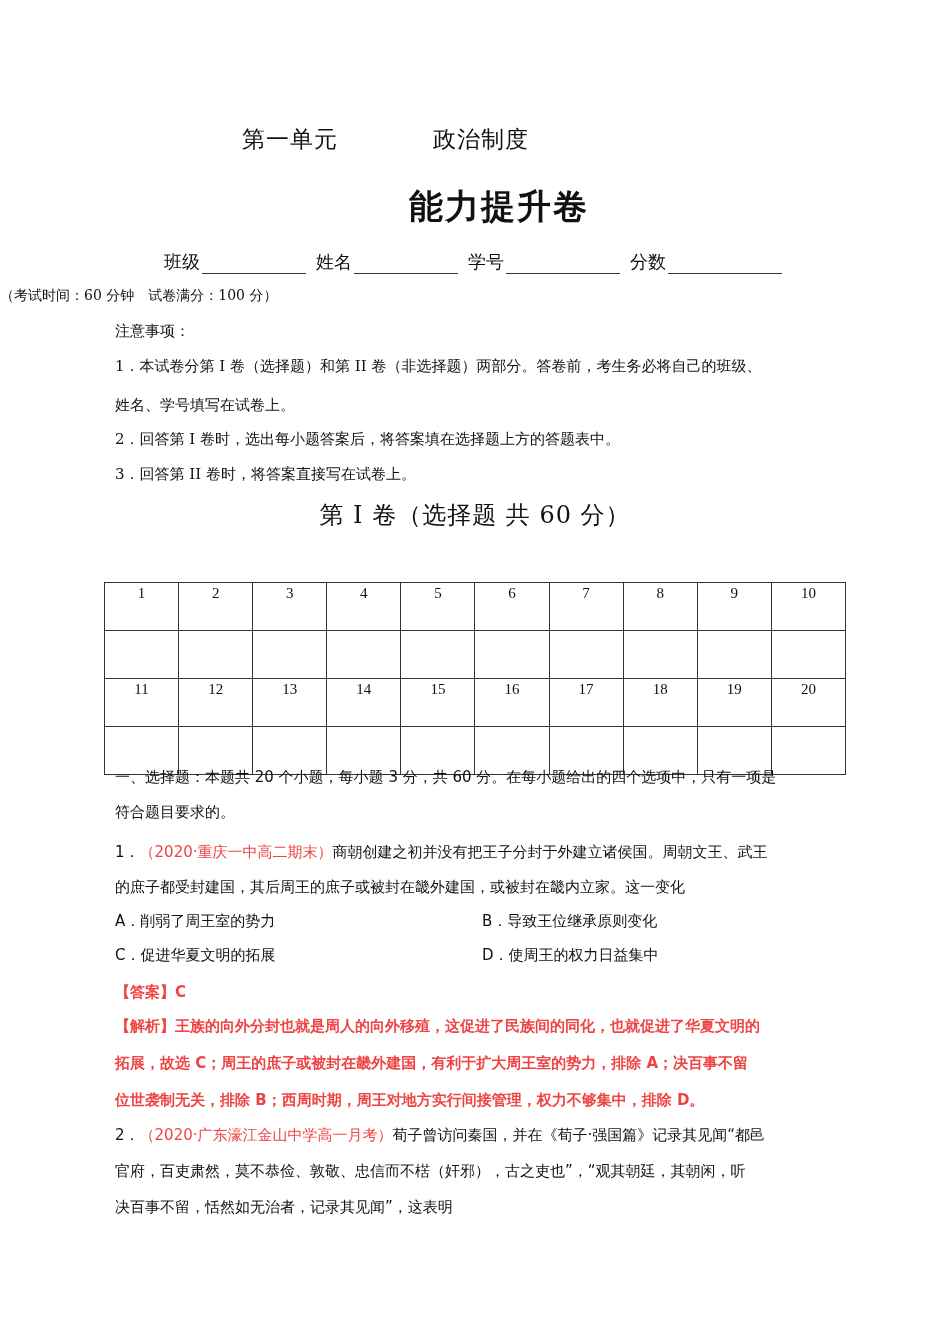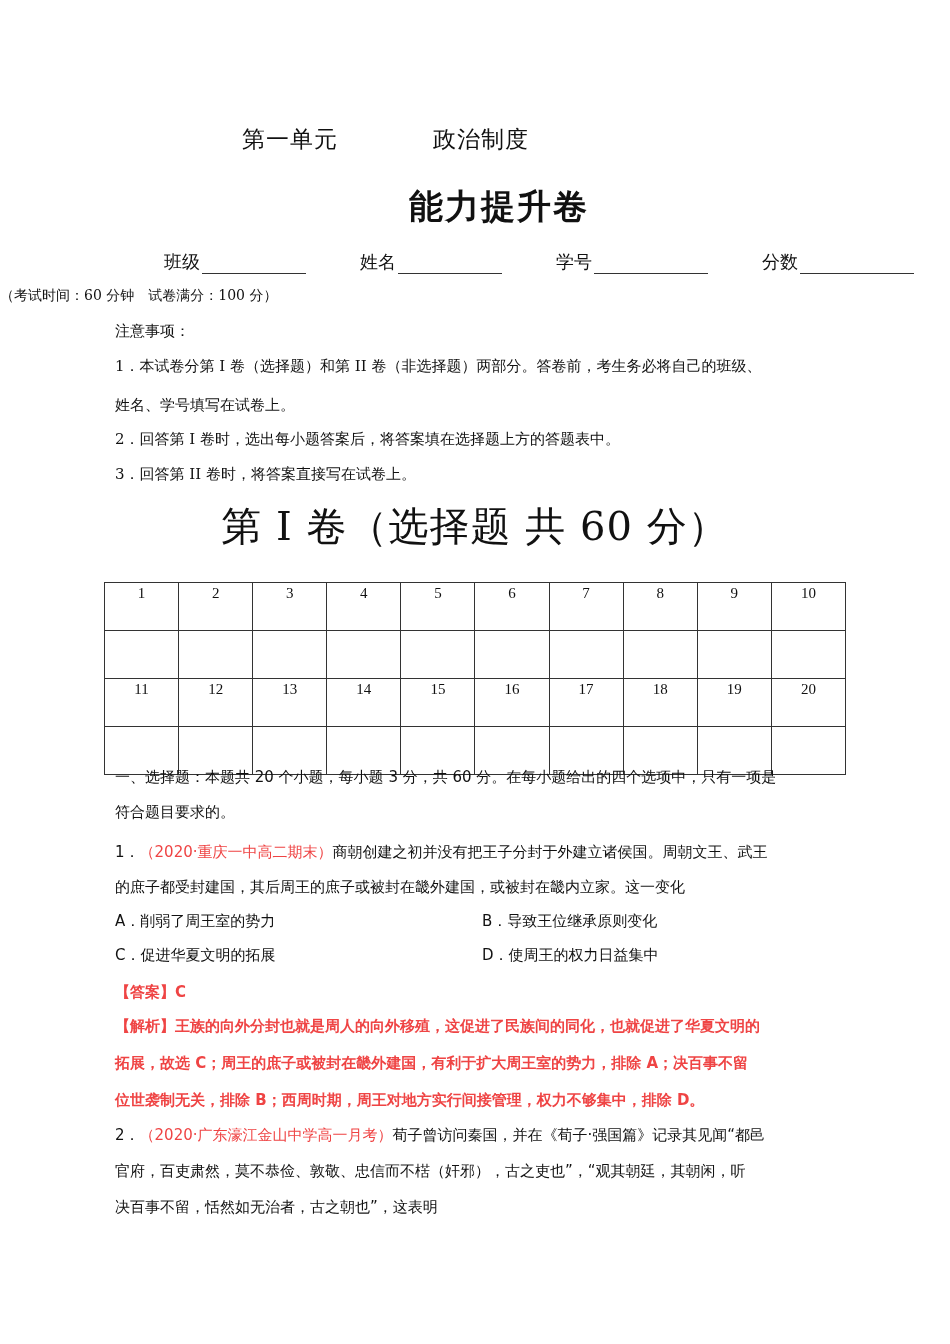--- a/index.html
+++ b/index.html
@@ -4,26 +4,26 @@
 <style>
   html, body { margin: 0; padding: 0; background: #ffffff; }
   body { width: 950px; height: 1344px; position: relative; overflow: hidden;
          font-family: "DejaVu Serif", "Liberation Serif", serif; color: #111; }
   .abs { position: absolute; white-space: nowrap; }
   .unit-title { top: 124px; font-size: 23px; font-family: "DejaVu Sans", "Liberation Sans", sans-serif; font-weight: normal; letter-spacing: 1px; }
   .unit-left { left: 242px; }
   .unit-right { left: 433px; }
   .main-title { top: 184px; left: 0; width: 950px; text-align: center; font-size: 34px;
                 font-family: "DejaVu Sans", "Liberation Sans", sans-serif; font-weight: bold; letter-spacing: 2px; padding-left: 24px; }
-  .info-line { top: 250px; left: 164px; font-size: 18px; display: flex; align-items: flex-end; gap: 44px; }
+  .info-line { top: 250px; left: 164px; font-size: 18px; display: flex; align-items: flex-end; }
   .info-field { display: flex; align-items: flex-end; margin-right: 10px; }
   .info-blank { display: inline-block; border-bottom: 1px solid #333; height: 20px; margin-left: 2px; }
   .exam-meta { top: 287px; left: 0; width: 950px; text-align: left; font-size: 14px; }
   .notes { left: 115px; font-size: 15px; }
-  .section-title { top: 499px; left: 0; width: 950px; text-align: center; font-size: 40px; letter-spacing: 1px; }
+  .section-title { top: 499px; left: 0; width: 950px; text-align: center; font-size: 24px; letter-spacing: 1px; }
   table.answer-grid { position: absolute; top: 582px; left: 104px; width: 742px; border-collapse: collapse; table-layout: fixed; }
   table.answer-grid td { border: 1px solid #333; height: 44px; vertical-align: top; text-align: center;
                          font-size: 15px; padding-top: 2px; font-family: "Liberation Serif", serif; }
   .para { left: 115px; font-size: 15px; font-family: "DejaVu Sans", "Liberation Sans", sans-serif; }
   .red { color: #ef4444; }
   .bold { font-weight: bold; }
   .opt { font-size: 15px; font-family: "DejaVu Sans", "Liberation Sans", sans-serif; }
 </style>
 </head>
 <body>
@@ -132,13 +132,13 @@
 <div class="abs para red bold" style="top:1017px">
   <span>【解析】</span><span>王族的向外分封也就是周人的向外移殖，这促进了民族间的同化，也就促进了华夏文明的</span>
 </div>
 <div class="abs para red bold" style="top:1054px">拓展，故选 C；周王的庶子或被封在畿外建国，有利于扩大周王室的势力，排除 A；决百事不留</div>
 <div class="abs para red bold" style="top:1091px">位世袭制无关，排除 B；西周时期，周王对地方实行间接管理，权力不够集中，排除 D。</div>
 
 <div class="abs para" style="top:1126px">
   <span>2．</span><span class="red">（2020·广东濠江金山中学高一月考）</span><span>荀子曾访问秦国，并在《荀子·强国篇》记录其见闻“都邑</span>
 </div>
 <div class="abs para" style="top:1162px">官府，百吏肃然，莫不恭俭、敦敬、忠信而不楛（奸邪），古之吏也”，“观其朝廷，其朝闲，听</div>
-<div class="abs para" style="top:1198px">决百事不留，恬然如无治者，古之朝也”，这表明</div>
+<div class="abs para" style="top:1198px">决百事不留，恬然如无治者，记录其见闻”，这表明</div>
 
 </body></html>

